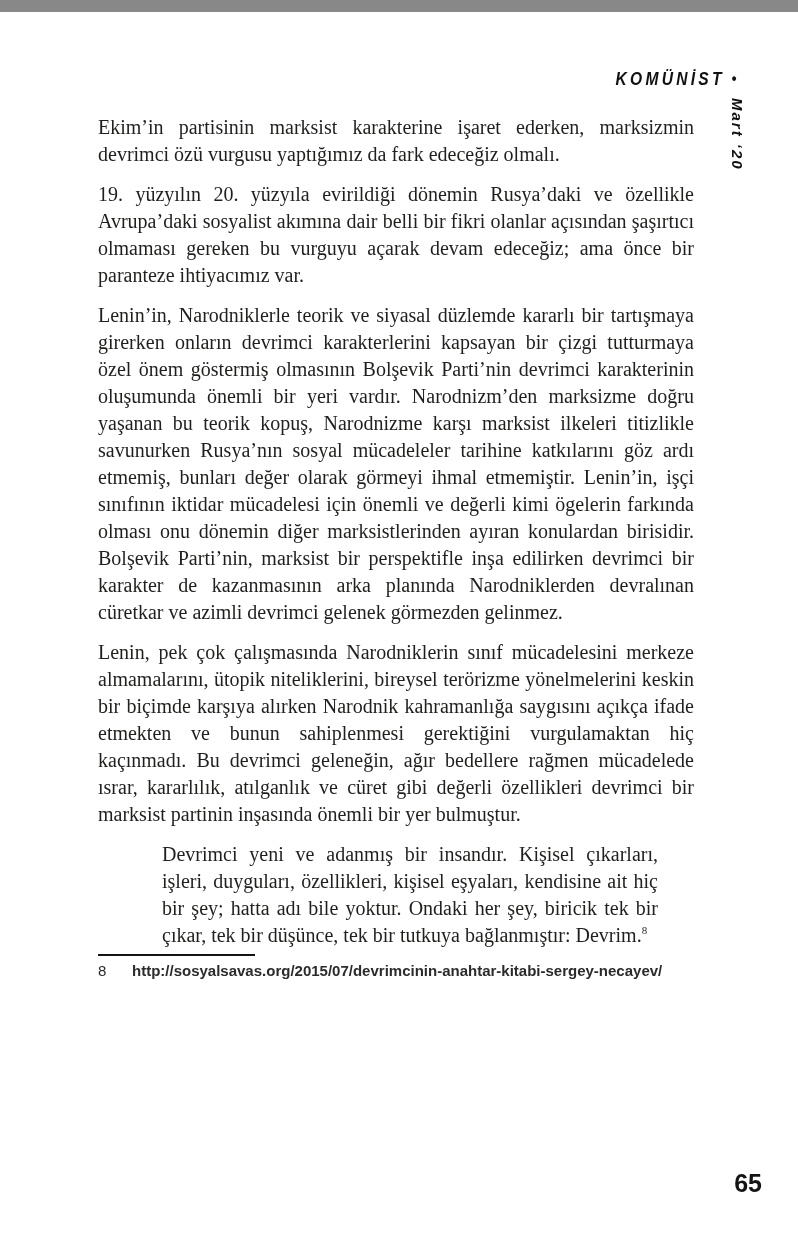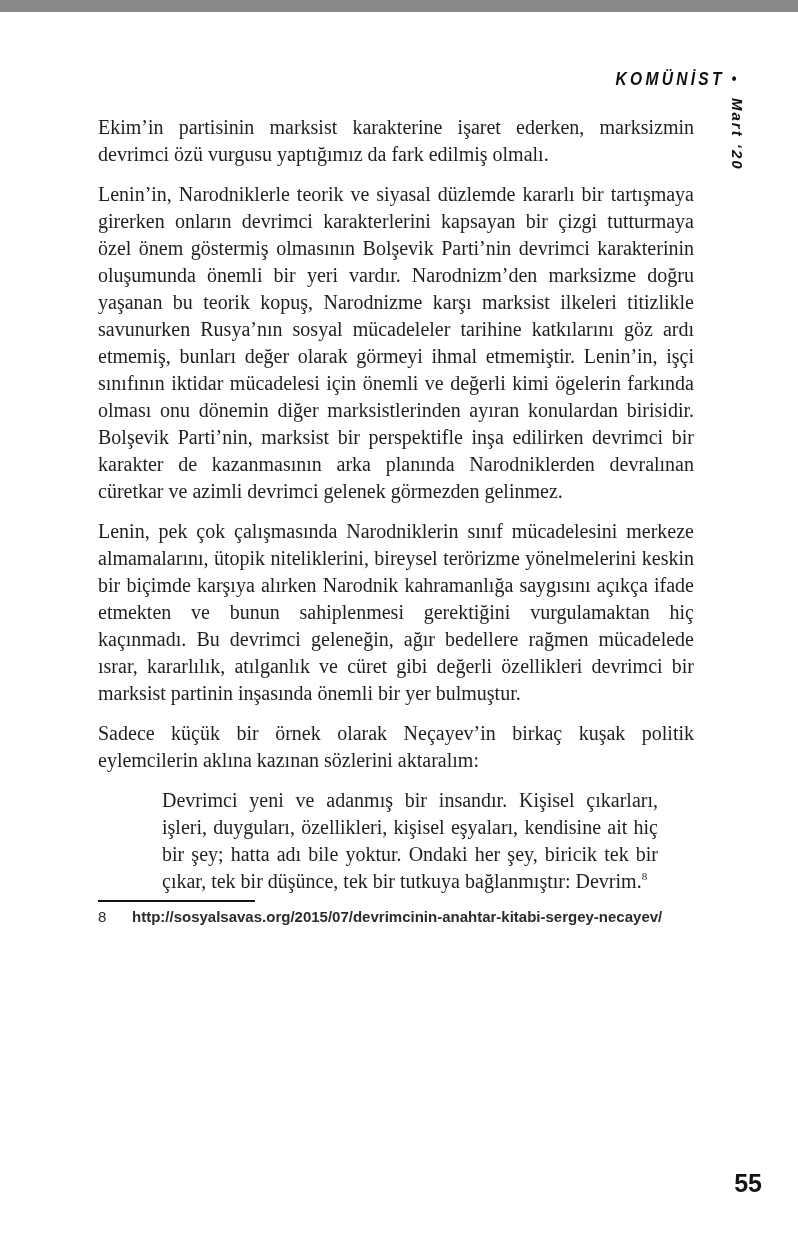--- a/index.html
+++ b/index.html
@@ -102,31 +102,31 @@
 <div class="page">
 
   <div class="journal-header">
     <span>KOMÜNİST</span>
     <span class="header-bullet">•</span>
   </div>
 
   <div class="issue-date">Mart ‘20</div>
 
   <main class="content">
-    <p>Ekim’in partisinin marksist karakterine işaret ederken, marksizmin devrimci özü vurgusu yaptığımız da fark edilmiş olmalı.</p>
+    <p>Ekim’in partisinin marksist karakterine işaret ederken, marksizmin devrimci özü vurgusu yaptığımız da fark edeceğiz olmalı.</p>
+    <p>19. yüzyılın 20. yüzyıla evirildiği dönemin Rusya’daki ve özellikle Avrupa’daki sosyalist akımına dair belli bir fikri olanlar açısından şaşırtıcı olmaması gereken bu vurguyu açarak devam edeceğiz; ama önce bir paranteze ihtiyacımız var.</p>
     <p>Lenin’in, Narodniklerle teorik ve siyasal düzlemde kararlı bir tartışmaya girerken onların devrimci karakterlerini kapsayan bir çizgi tutturmaya özel önem göstermiş olmasının Bolşevik Parti’nin devrimci karakterinin oluşumunda önemli bir yeri vardır. Narodnizm’den marksizme doğru yaşanan bu teorik kopuş, Narodnizme karşı marksist ilkeleri titizlikle savunurken Rusya’nın sosyal mücadeleler tarihine katkılarını göz ardı etmemiş, bunları değer olarak görmeyi ihmal etmemiştir. Lenin’in, işçi sınıfının iktidar mücadelesi için önemli ve değerli kimi ögelerin farkında olması onu dönemin diğer marksistlerinden ayıran konulardan birisidir. Bolşevik Parti’nin, marksist bir perspektifle inşa edilirken devrimci bir karakter de kazanmasının arka planında Narodniklerden devralınan cüretkar ve azimli devrimci gelenek görmezden gelinmez.</p>
     <p>Lenin, pek çok çalışmasında Narodniklerin sınıf mücadelesini merkeze almamalarını, ütopik niteliklerini, bireysel terörizme yönelmelerini keskin bir biçimde karşıya alırken Narodnik kahramanlığa saygısını açıkça ifade etmekten ve bunun sahiplenmesi gerektiğini vurgulamaktan hiç kaçınmadı. Bu devrimci geleneğin, ağır bedellere rağmen mücadelede ısrar, kararlılık, atılganlık ve cüret gibi değerli özellikleri devrimci bir marksist partinin inşasında önemli bir yer bulmuştur.</p>
-    <p>Sadece küçük bir örnek olarak Neçayev’in birkaç kuşak politik eylemcilerin aklına kazınan sözlerini aktaralım:</p>
 
     <blockquote class="quote"><span>Devrimci yeni ve adanmış bir insandır. Kişisel çıkarları, işleri, duyguları, özellikleri, kişisel eşyaları, kendisine ait hiç bir şey; hatta adı bile yoktur.  Ondaki her şey, biricik tek bir çıkar, tek bir düşünce, tek bir tutkuya bağlanmıştır: Devrim.</span><sup>8</sup></blockquote>
 
     <div class="footnote">
       <div class="footnote-rule"></div>
       <div class="footnote-line">
         <span class="footnote-number">8</span>
         <span class="footnote-url">http://sosyalsavas.org/2015/07/devrimcinin-anahtar-kitabi-sergey-necayev/</span>
       </div>
     </div>
   </main>
 
-  <div class="page-number">55</div>
+  <div class="page-number">65</div>
 
 </div>
 
 </body></html>

